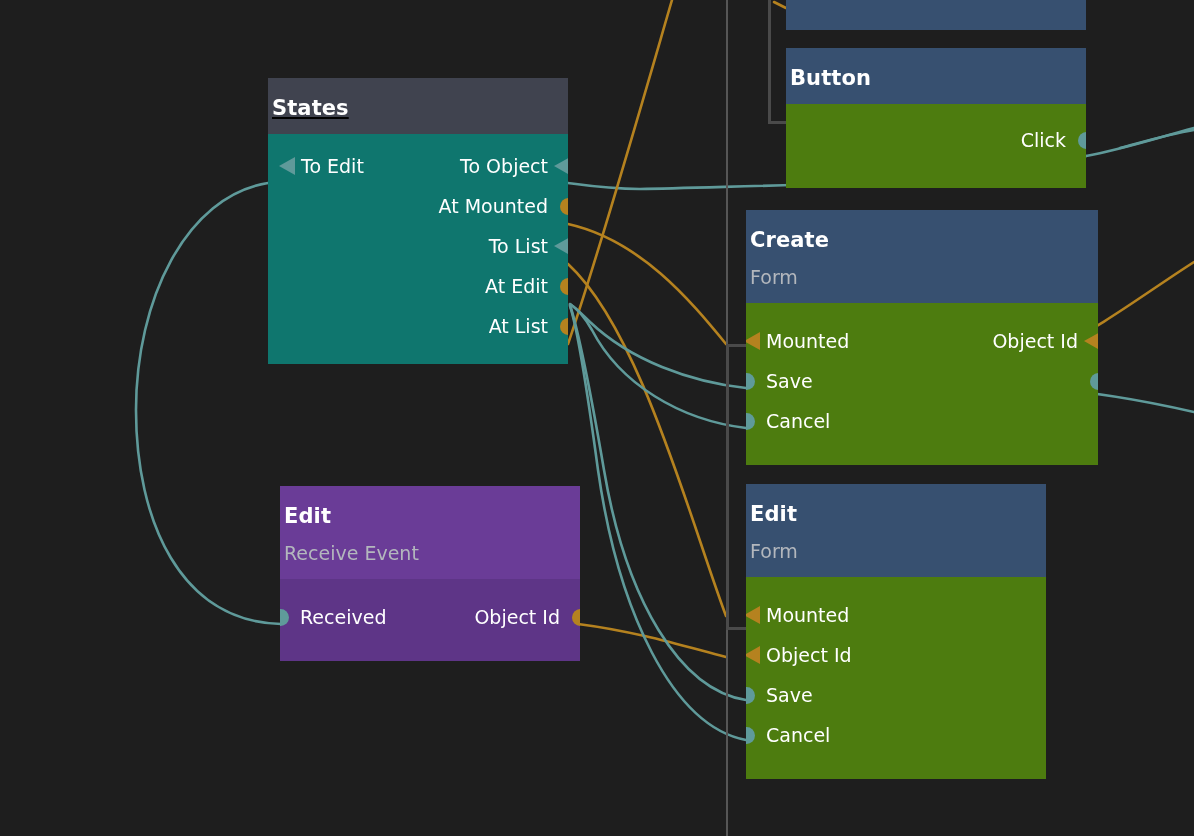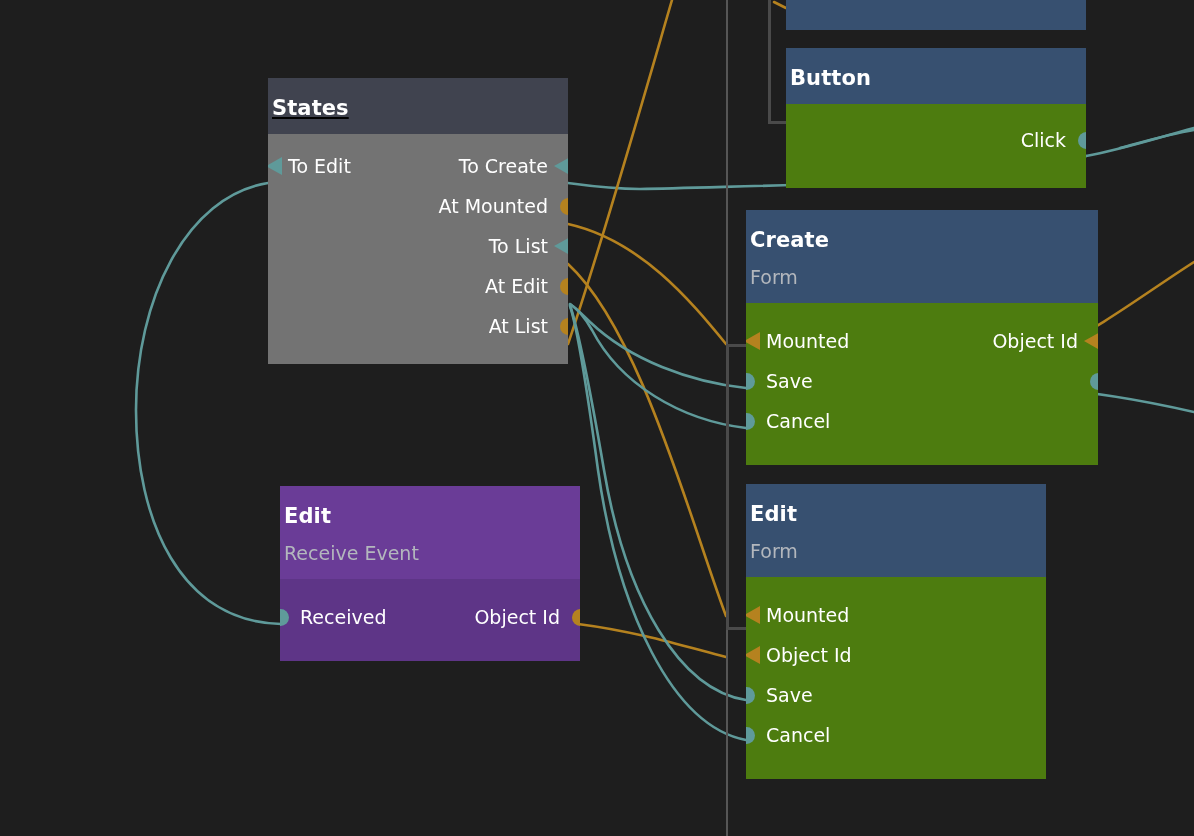--- a/index.html
+++ b/index.html
@@ -71,21 +71,21 @@
     color: #ffffff;
     line-height: 1;
     white-space: nowrap;
   }
   .port-label.in  { text-align: left; }
   .port-label.out { text-align: right; margin-left: auto; }
   .port-spacer { flex: 1 1 auto; }
 
   
   .node.states .node-header { background: #40434f; text-decoration: underline; }
-  .node.states .node-body   { background: #737373; }
+  .node.states .node-body   { background: #0f766e; padding-left: 13px; }
   .node.form .node-header   { background: #375070; }
   .node.form .node-body     { background: #4d7c0f; }
   .node.event .node-header  { background: #6a3c97; }
   .node.event .node-body    { background: #5e3587; }
 
   
   .port-dot {
     position: absolute;
     width: 17px;
     height: 17px;
@@ -186,21 +186,21 @@
   <div class="node states" style="left:268px; top:78px; width:300px;">
     <div class="node-header">
       <div class="node-title">States</div>
     </div>
     <div class="node-body">
 
       <div class="port-row">
         <span class="port-arrow teal left"></span>
         <span class="port-label in">To Edit</span>
         <span class="port-spacer"></span>
-        <span class="port-label out">To Create</span>
+        <span class="port-label out">To Object</span>
         <span class="port-arrow teal inright"></span>
       </div>
 
       <div class="port-row">
         <span class="port-spacer"></span>
         <span class="port-label out">At Mounted</span>
         <span class="port-dot orange right"></span>
       </div>
 
       <div class="port-row">

